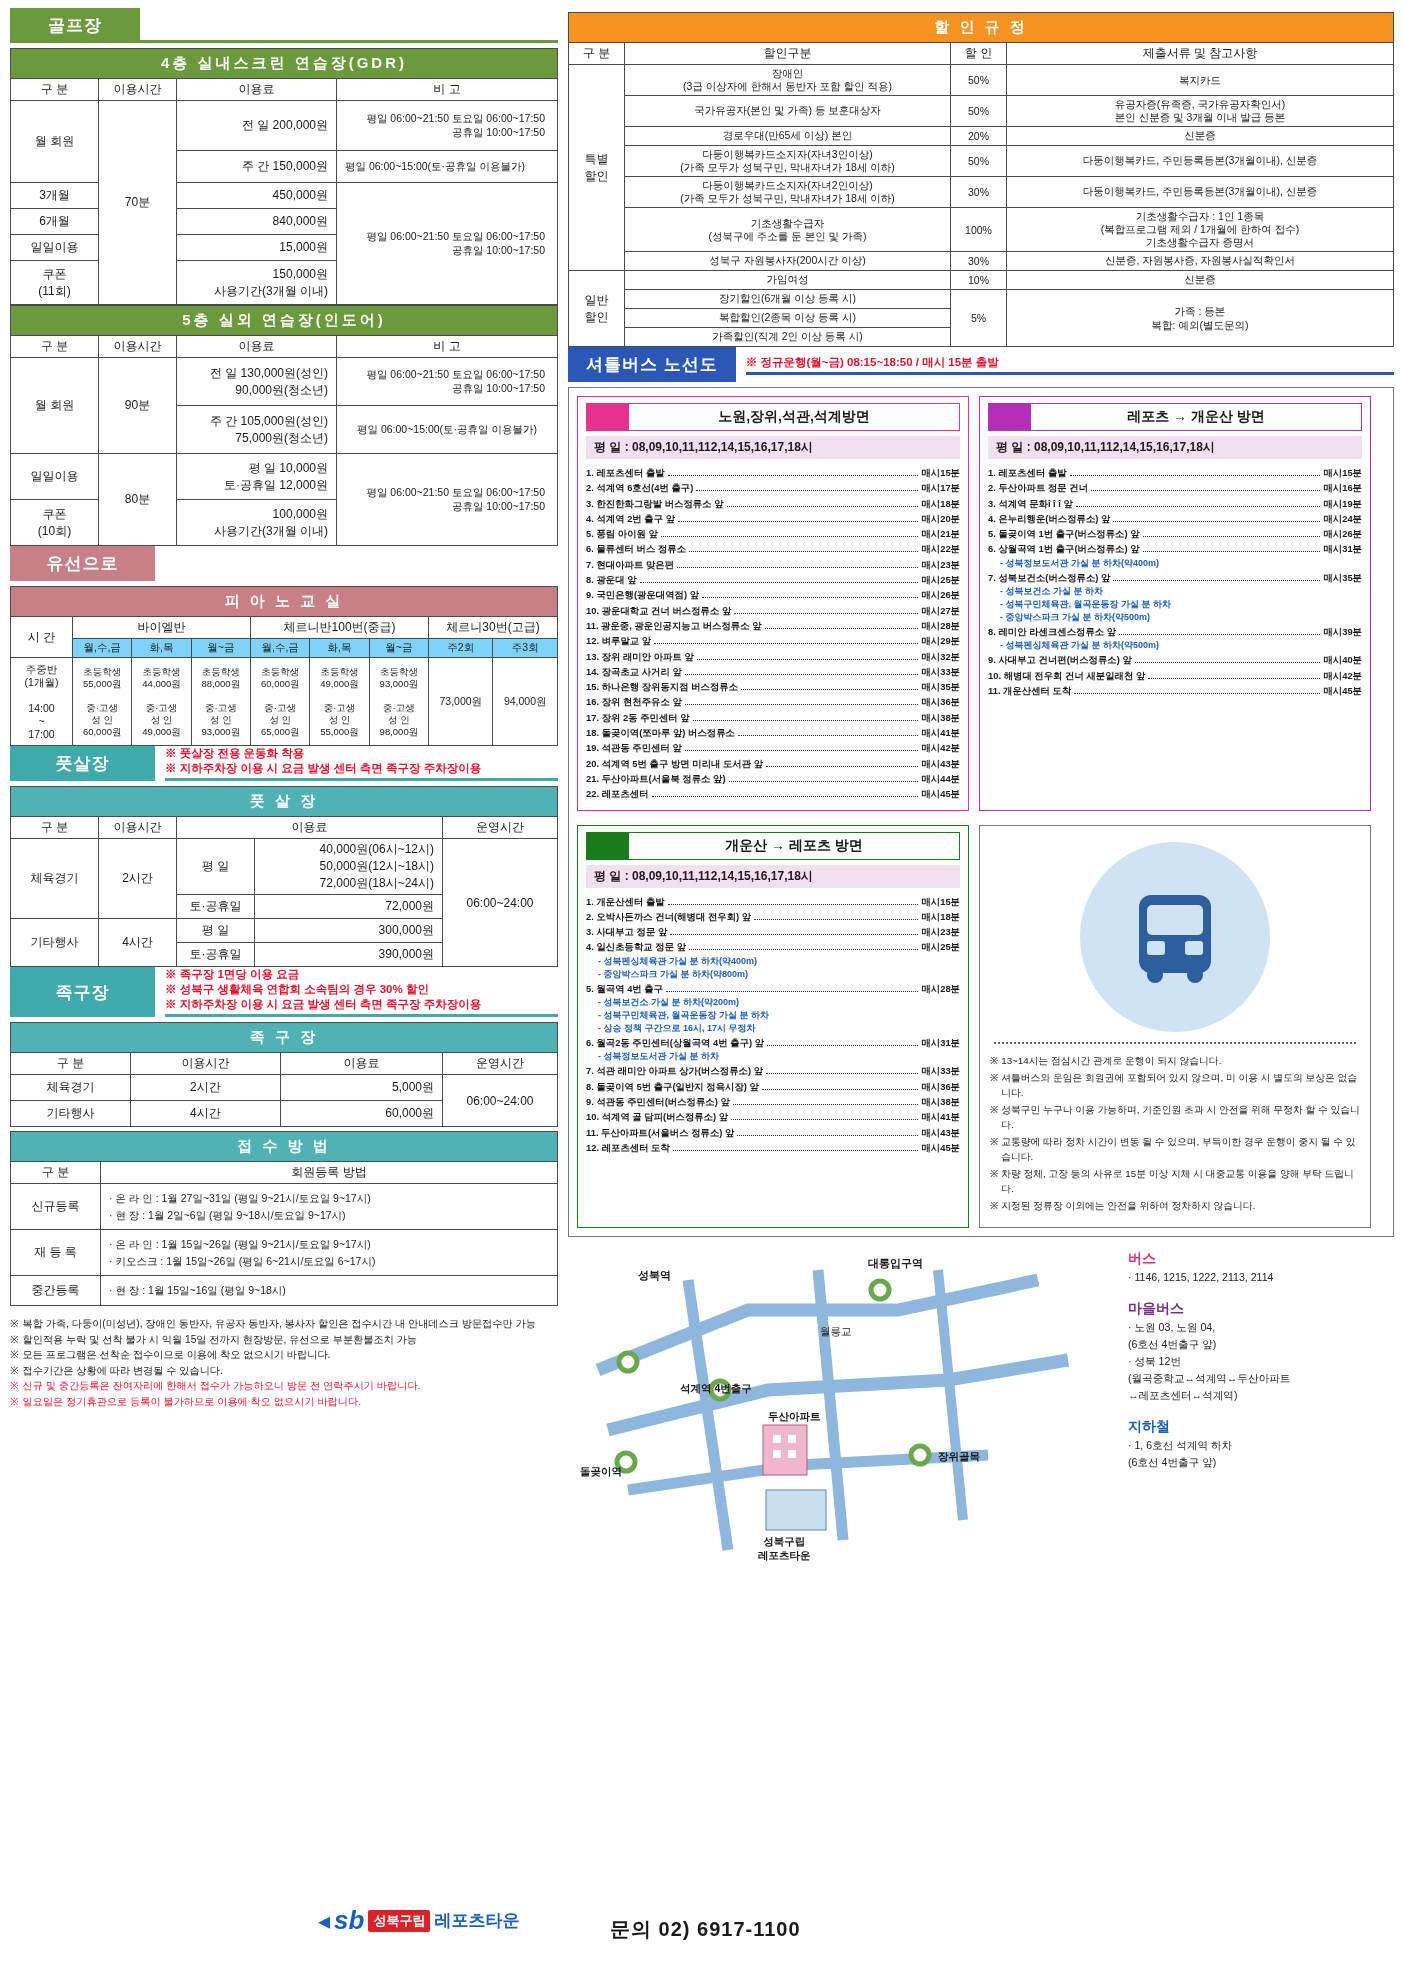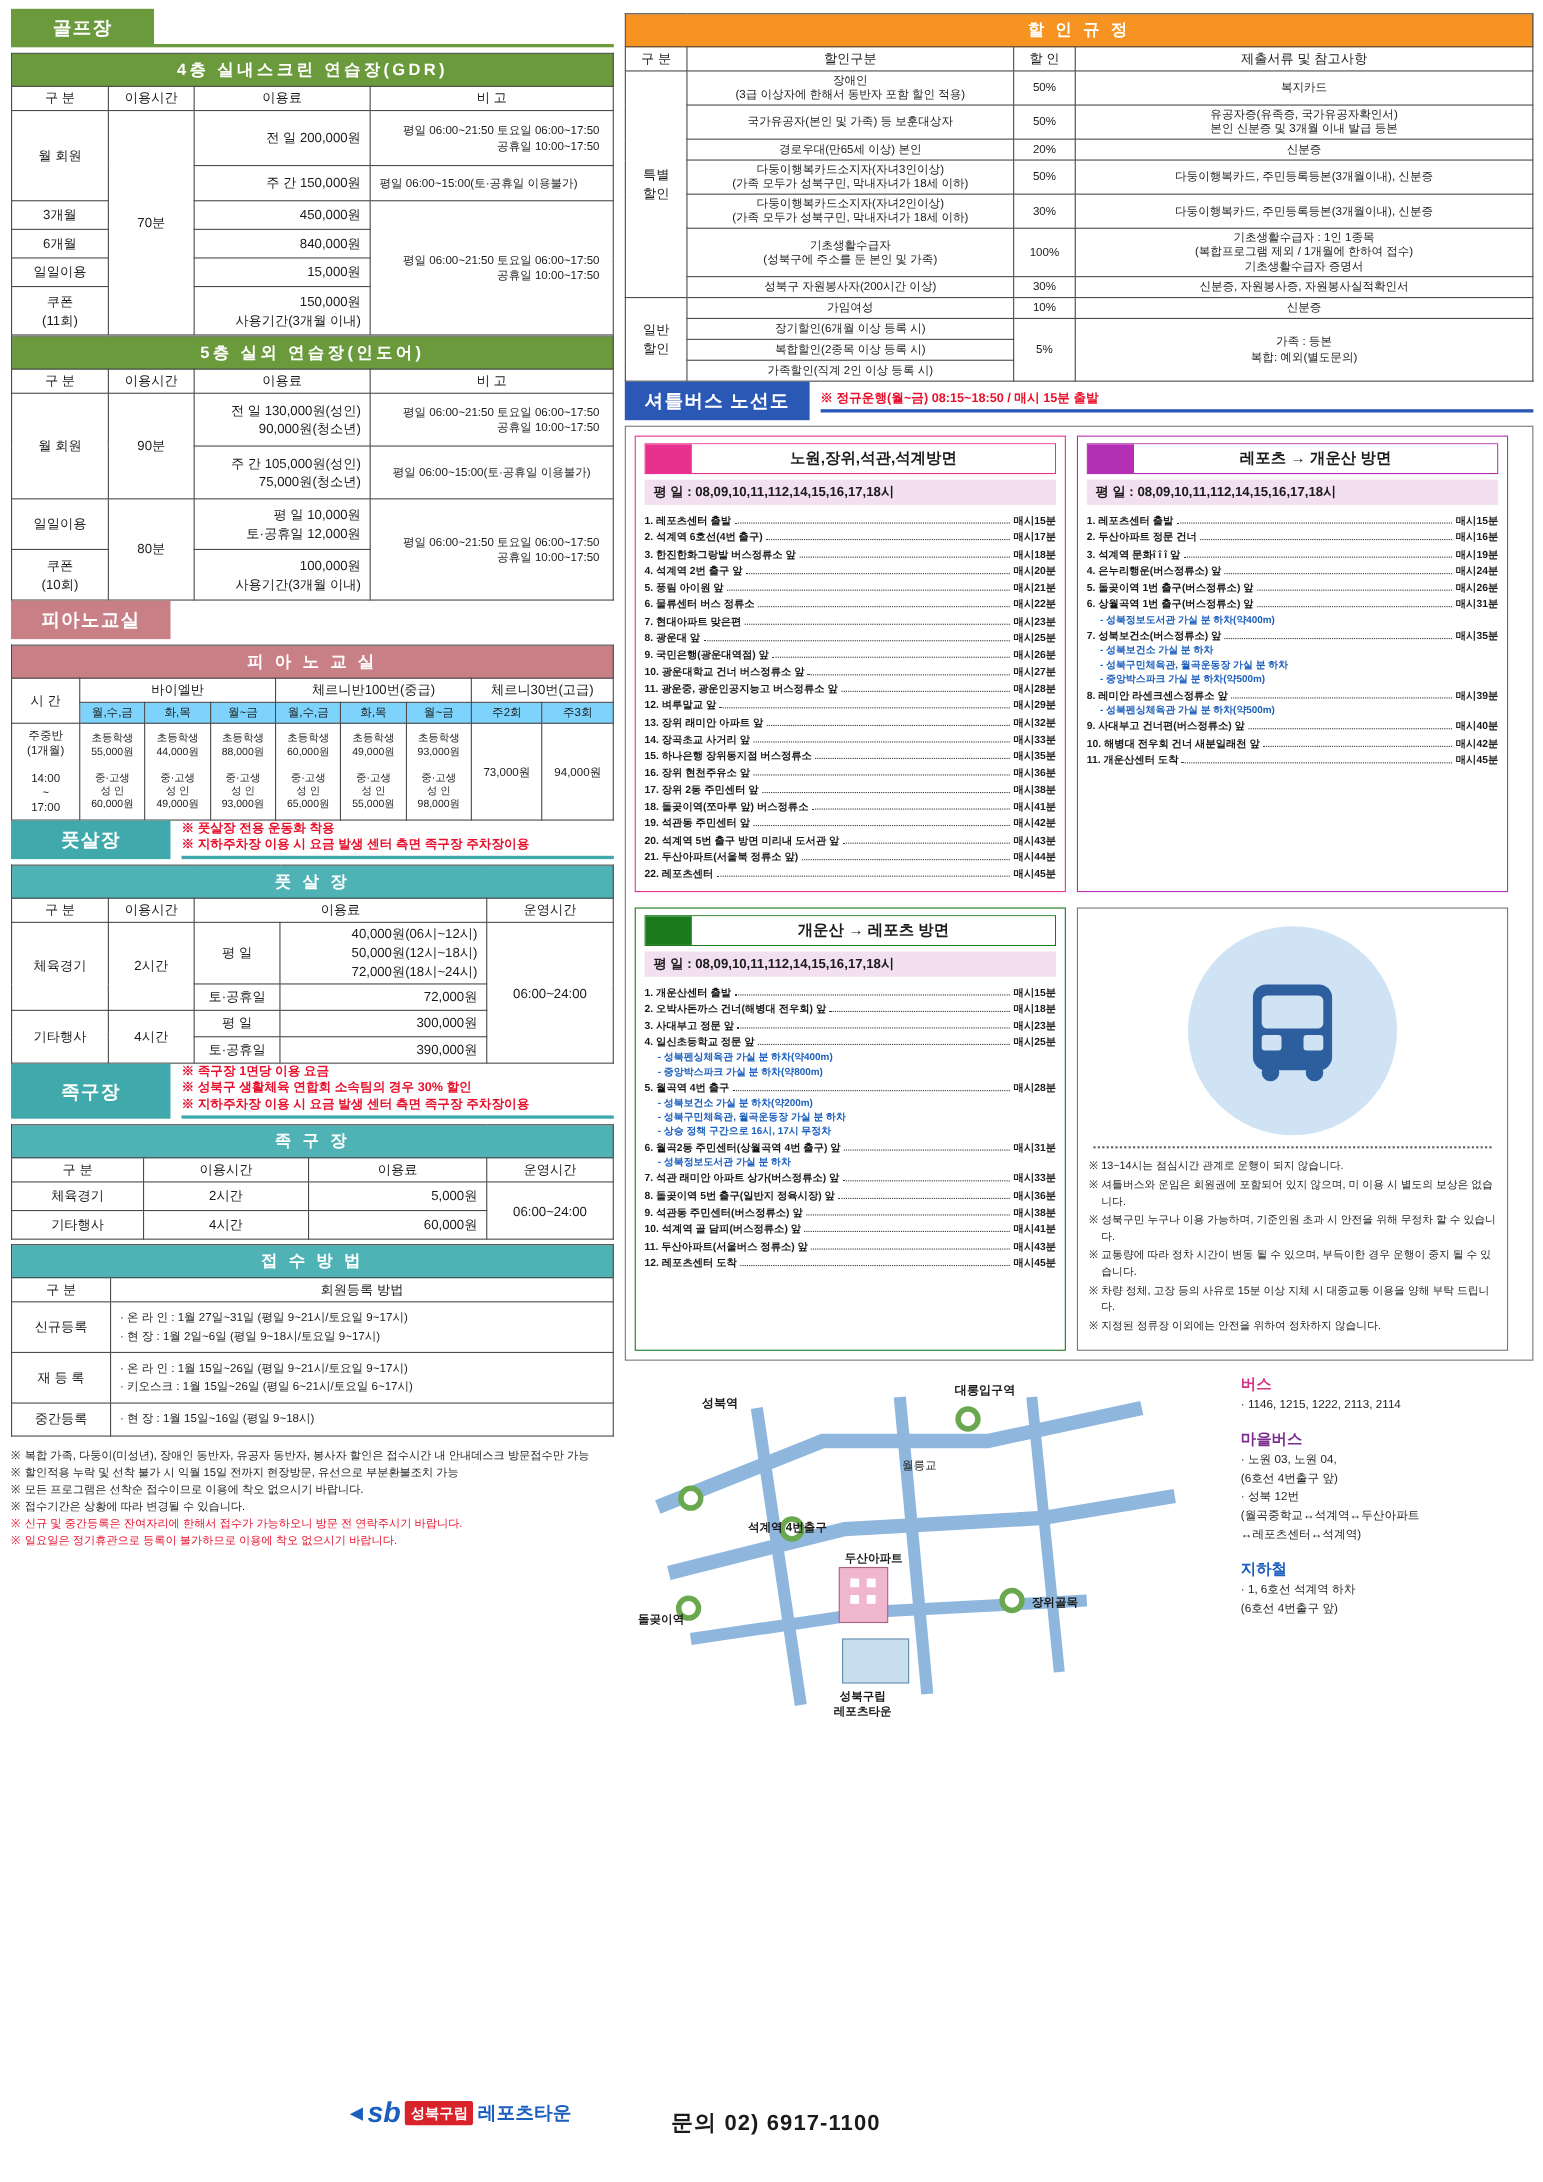--- a/index.html
+++ b/index.html
@@ -185,21 +185,21 @@
       <tr style="height:46px">
         <td style="white-space:pre-line">쿠폰
 (10회)</td>
         <td class="ra" style="white-space:pre-line">100,000원
 사용기간(3개월 이내)</td>
       </tr>
     </tbody>
       </table>
 
     <div class="sec-head">
-      <div class="sec-tab p-bg" style="min-width:145px">피아노교실</div>
+      <div class="sec-tab p-bg" style="min-width:145px">유선으로</div>
     </div>
 
     <table class="pt mb14" style="margin-top:4px">
       <tbody>
           <tr>
             <td class="tbl-title" colspan="9">피 아 노 교 실</td>
           </tr>
       <tr>
         <td class="hdr" rowspan="2" style="width:62px">시 간</td>
         <td class="hdr" colspan="3">바이엘반</td>
@@ -405,21 +405,21 @@
   <div class="col-right">
 
 
     <table class="ot mb14" style="margin-top:4px">
       <tbody>
           <tr>
             <td class="tbl-title" colspan="4">할 인 규 정</td>
           </tr>
       <tr>
         <td class="hdr" style="width:56px">구 분</td>
-        <td class="hdr" style="width:297px">할인구분</td>
+        <td class="hdr" style="width:326px">할인구분</td>
         <td class="hdr" style="width:56px">할 인</td>
         <td class="hdr">제출서류 및 참고사항</td>
       </tr>
       <tr style="height:30px">
         <td rowspan="7" style="white-space:pre-line">특별
 할인</td>
         <td class="small" style="white-space:pre-line;line-height:13px">장애인
 (3급 이상자에 한해서 동반자 포함 할인 적용)</td>
         <td class="small">50%</td>
         <td class="small" style="white-space:pre-line;line-height:13px">복지카드</td>

